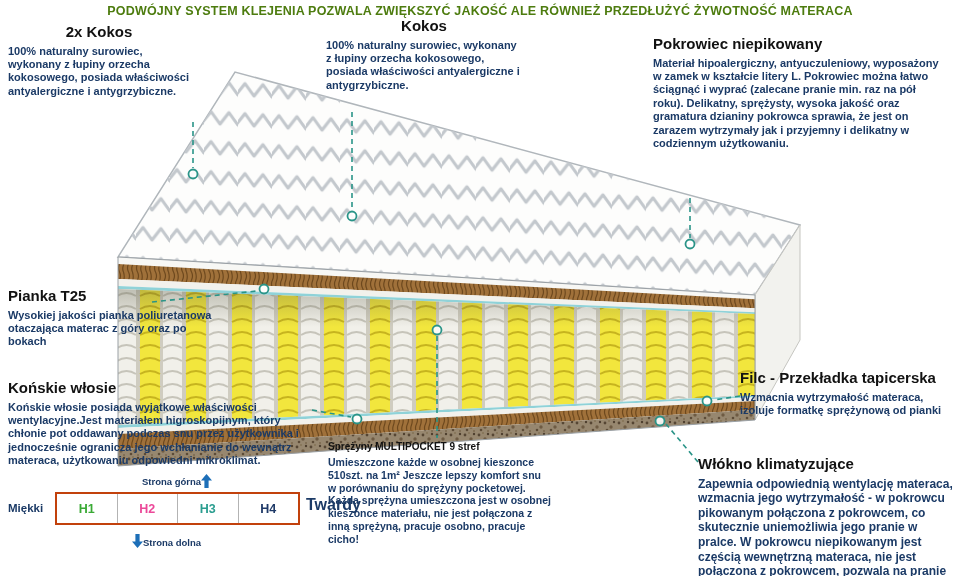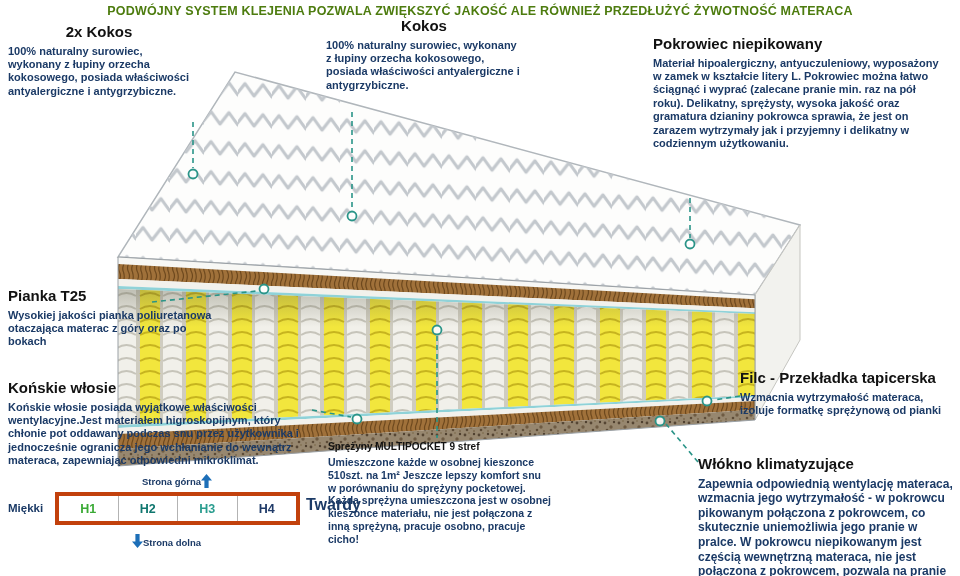--- a/index.html
+++ b/index.html
@@ -27,21 +27,21 @@
   .b-wlokno p { font-size:12px; }
 
   .hardness { position:absolute; left:0; top:468px; width:380px; height:108px;
               font-weight:bold; color:#1b3a66; }
   .side-label { position:absolute; display:flex; align-items:center; font-size:9.5px; }
   .h-top    { left:142px; top:6px; }
   .h-bottom { left:132px; top:66px;align-items:flex-end; }
   .soft { position:absolute; left:8px;   top:34px; font-size:11.5px; }
   .hard { position:absolute; left:306px; top:28px; font-size:16px; }
   .bar { position:absolute; left:55px; top:24px; width:245px; height:33px;
-         border:4px solid #c2410c; background:#fff; display:flex; }
+         border:2px solid #c2410c; background:#fff; display:flex; }
   .bar span { flex:1; display:flex; align-items:center; justify-content:center; font-size:12.5px; }
   .bar span + span { border-left:1px solid #b3b3b3; }
 </style>
 </head>
 <body>
 
 <div class="stage">
 
   <div class="banner" style="color: #4d7c0f;">PODWÓJNY SYSTEM KLEJENIA POZWALA ZWIĘKSZYĆ JAKOŚĆ ALE RÓWNIEŻ PRZEDŁUŻYĆ ŻYWOTNOŚĆ MATERACA</div>
 
@@ -133,21 +133,21 @@
     <p>Materiał hipoalergiczny, antyuczuleniowy, wyposażony w zamek w kształcie litery L. Pokrowiec można łatwo ściągnąć i wyprać (zalecane pranie min. raz na pół roku). Delikatny, sprężysty, wysoka jakość oraz gramatura dzianiny pokrowca sprawia, że jest on zarazem wytrzymały jak i przyjemny i delikatny w codziennym użytkowaniu.</p>
   </section>
 
   <section class="block b-pianka">
     <h3>Pianka T25</h3>
     <p>Wysokiej jakości pianka poliuretanowa otaczająca materac z góry oraz po bokach</p>
   </section>
 
   <section class="block b-wlosie">
     <h3>Końskie włosie</h3>
-    <p>Końskie włosie posiada wyjątkowe właściwości wentylacyjne.Jest materiałem higroskopijnym, który chłonie pot oddawany podczas snu przez użytkownika i jednocześnie ogranicza jego wchłanianie do wewnątrz materaca, zapewniając odpowiedni mikroklimat.</p>
+    <p>Końskie włosie posiada wyjątkowe właściwości wentylacyjne.Jest materiałem higroskopijnym, który chłonie pot oddawany podczas snu przez użytkownika i jednocześnie ogranicza jego wchłanianie do wewnątrz materaca, użytkowaniu odpowiedni mikroklimat.</p>
   </section>
 
   <section class="block b-sprezyny">
     <h3>Sprężyny MULTIPOCKET 9 stref</h3>
     <p>Umieszczone każde w osobnej kieszonce 510szt. na 1m² Jeszcze lepszy komfort snu w porównaniu do sprężyny pocketowej. Każda sprężyna umieszczona jest w osobnej kieszonce materiału, nie jest połączona z inną sprężyną, pracuje osobno, pracuje cicho!</p>
   </section>
 
   <section class="block b-filc">
     <h3>Filc - Przekładka tapicerska</h3>
     <p>Wzmacnia wytrzymałość materaca, izoluje formatkę sprężynową od pianki</p>
@@ -163,21 +163,21 @@
       <span>Strona górna</span>
       <svg width="11" height="14" viewBox="0 0 11 14">
         <path d="M5.5 0 L11 6.5 H7.6 V14 H3.4 V6.5 H0 Z" fill="#1d6fb8"></path>
       </svg>
     </div>
 
     <span class="soft">Miękki</span>
 
     <div class="bar">
       <span style="color: rgb(58, 170, 53);">H1</span>
-      <span style="color: #0f766e;">H2</span>
+      <span style="color: #ec4899;">H2</span>
       <span style="color: rgb(42, 157, 143);">H3</span>
       <span style="color: rgb(31, 58, 104);">H4</span>
     </div>
 
     <span class="hard">Twardy</span>
 
     <div class="side-label h-bottom">
       <svg width="11" height="14" viewBox="0 0 11 14">
         <path d="M5.5 14 L11 7.5 H7.6 V0 H3.4 V7.5 H0 Z" fill="#1d6fb8"></path>
       </svg>

